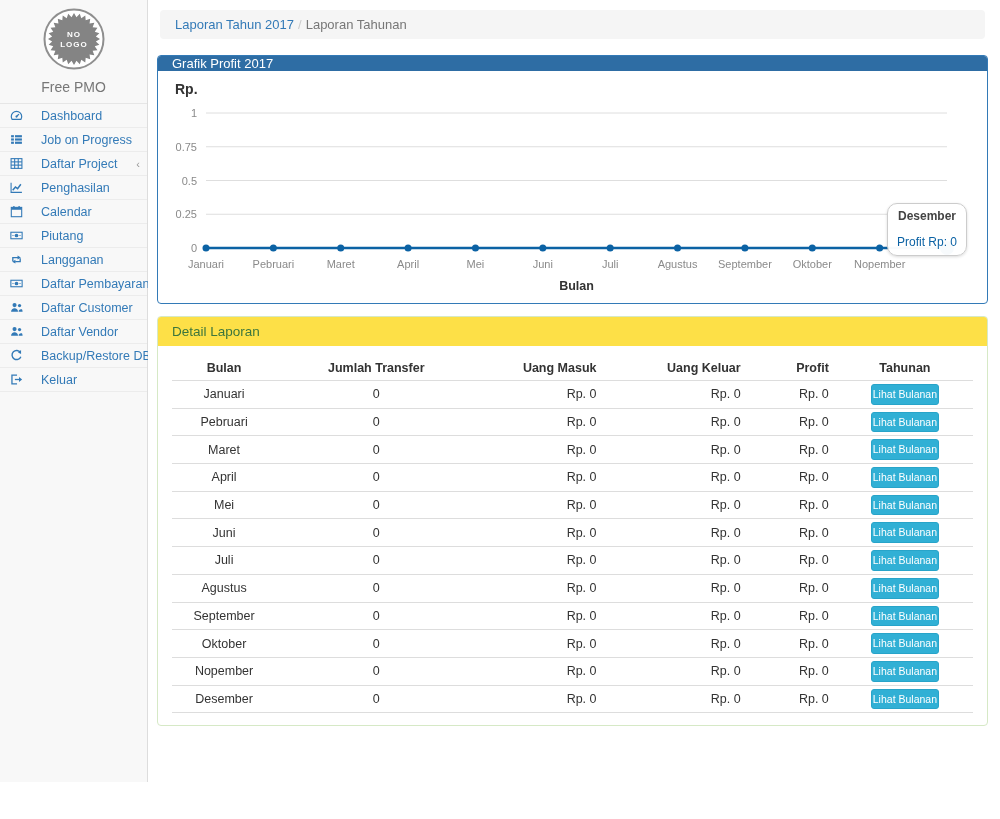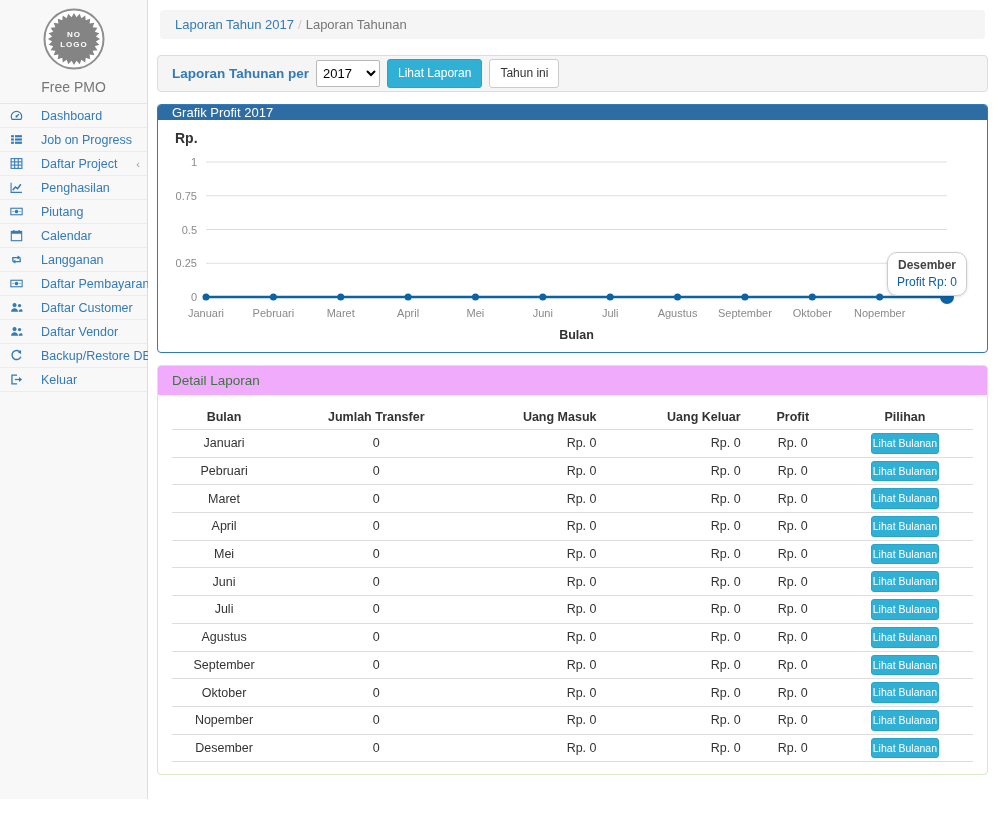--- a/index.html
+++ b/index.html
@@ -38,42 +38,42 @@
   .btn { font-size:12px; border-radius:3px; padding:5px 10px; border:1px solid transparent;
     cursor:pointer; line-height:1.4; font-family:"Liberation Sans","DejaVu Sans",sans-serif; }
   .btn-info { background:#31b0d5; border-color:#28a4c9; color:#fff; }
   .btn-default { background:#fff; border-color:#ccc; color:#333; }
 
   .panel { border-radius:4px; margin-bottom:12px; background:#fff; }
   .panel-primary { border:1px solid #337ab7; }
   .panel-primary > .panel-heading { background:#2e6da4; color:#fff; padding:0 14px;
     font-size:13px; border-radius:3px 3px 0 0; }
   .panel-success { border:1px solid #d6e9c6; }
-  .panel-success > .panel-heading { background:#f0abfc; color:#3c763d; padding:7px 14px;
+  .panel-success > .panel-heading { background:#fde047; color:#3c763d; padding:7px 14px;
     font-size:13.5px; border-radius:3px 3px 0 0; }
   .panel-body { position:relative; padding:8px 14px 6px; }
 
   .rp-label { font-weight:bold; font-size:14px; color:#333; margin:2px 0 0 3px; }
   .profit-chart { display:block; }
 
   .chart-tooltip { position:absolute; top:132px; right:20px; background:rgba(255,255,255,.97);
     border:1px solid #ccc; border-radius:10px; padding:5px 9px 6px; text-align:center;
     box-shadow:0 1px 3px rgba(0,0,0,.15); }
   .tooltip-label { font-weight:bold; font-size:12px; color:#444; white-space:nowrap; }
-  .tooltip-value { font-size:12px; color:#0b62a4; margin-top:3px; white-space:nowrap; }
+  .tooltip-value { font-size:12px; color:#0b62a4; margin-top:12px; white-space:nowrap; }
 
   .panel-success .panel-body { padding:10px 14px 12px; }
   table.report { width:100%; border-collapse:collapse; font-size:12.5px; }
   table.report th { padding:5px 8px; border-bottom:1px solid #ddd; font-weight:bold; }
   table.report td { padding:3px 8px; border-bottom:1px solid #ddd; height:24px; }
   table.report tr.total-row td { border-bottom:none; font-weight:bold; }
   .col-center { text-align:center; }
   .col-right { text-align:right; }
   .c-bulan { width:13%; } .c-transfer { width:25%; } .c-masuk { width:16%; }
-  .c-keluar { width:18%; } .c-profit { width:11%;text-align:center; } .c-pilihan { width:17%; }
+  .c-keluar { width:18%; } .c-profit { width:11%; } .c-pilihan { width:17%; }
   .btn-xs { font-size:10.5px; padding:2px 1px; border-radius:3px; }
 </style>
 </head>
 <body>
 
 <div class="app">
 
   <aside class="sidebar">
     <div class="logo-wrap">
       <svg id="logo-svg" width="62" height="62" viewBox="0 0 62 62">
@@ -127,42 +127,42 @@
             <svg viewBox="0 0 12 12" width="13" height="13">
               <path d="M1 1.5v9h10" fill="none" stroke="currentColor"></path>
               <path d="M2.5 8.5l2.5-3 2 1.5 3-4" fill="none" stroke="currentColor" stroke-width="1.4"></path>
             </svg>
           </span>
           <span class="mi-label">Penghasilan</span>
         </div>
         <div class="menu-item">
           <span class="mi-icon">
             <svg viewBox="0 0 12 12" width="13" height="13">
+              <rect x="1.2" y="2.2" width="9.6" height="8.6" fill="none" stroke="currentColor"></rect>
+              <rect x="1.2" y="2.2" width="9.6" height="2.2" fill="currentColor"></rect>
+              <line x1="3.6" y1="1" x2="3.6" y2="3" stroke="currentColor" stroke-width="1.2"></line>
+              <line x1="8.4" y1="1" x2="8.4" y2="3" stroke="currentColor" stroke-width="1.2"></line>
+            </svg>
+          </span>
+          <span class="mi-label">Calendar</span>
+        </div>
+        <div class="menu-item">
+          <span class="mi-icon">
+            <svg viewBox="0 0 12 12" width="13" height="13">
               <rect x="0.8" y="3" width="10.4" height="6" fill="none" stroke="currentColor"></rect>
               <circle cx="6" cy="6" r="1.7" fill="currentColor"></circle>
               <line x1="2.3" y1="6" x2="3.2" y2="6" stroke="currentColor"></line>
               <line x1="8.8" y1="6" x2="9.7" y2="6" stroke="currentColor"></line>
             </svg>
           </span>
           <span class="mi-label">Piutang</span>
         </div>
         <div class="menu-item">
           <span class="mi-icon">
             <svg viewBox="0 0 12 12" width="13" height="13">
-              <rect x="1.2" y="2.2" width="9.6" height="8.6" fill="none" stroke="currentColor"></rect>
-              <rect x="1.2" y="2.2" width="9.6" height="2.2" fill="currentColor"></rect>
-              <line x1="3.6" y1="1" x2="3.6" y2="3" stroke="currentColor" stroke-width="1.2"></line>
-              <line x1="8.4" y1="1" x2="8.4" y2="3" stroke="currentColor" stroke-width="1.2"></line>
-            </svg>
-          </span>
-          <span class="mi-label">Calendar</span>
-        </div>
-        <div class="menu-item">
-          <span class="mi-icon">
-            <svg viewBox="0 0 12 12" width="13" height="13">
               <path d="M2.6 7.5V4.2h4.8" fill="none" stroke="currentColor" stroke-width="1.2"></path>
               <polygon points="7,2.4 7,6 10,4.2" fill="currentColor"></polygon>
               <path d="M9.4 4.8v3.2H4.8" fill="none" stroke="currentColor" stroke-width="1.2"></path>
               <polygon points="5,6.2 5,9.8 2,8" fill="currentColor"></polygon>
             </svg>
           </span>
           <span class="mi-label">Langganan</span>
         </div>
         <div class="menu-item">
           <span class="mi-icon">
@@ -218,26 +218,20 @@
         </div>
       </nav>
   </aside>
 
   <main class="content">
 
     <div class="breadcrumb">
       <a>Laporan Tahun 2017</a><span class="sep">/</span><span class="active">Laporan Tahunan</span>
     </div>
 
-    <div class="filter-bar">
-      <span class="filter-label">Laporan Tahunan per</span>
-      <select class="year-select" id="year-select"><option>2017</option></select>
-      <button class="btn btn-info">Lihat Laporan</button>
-      <button class="btn btn-default">Tahun ini</button>
-    </div>
 
     <section class="panel panel-primary">
       <div class="panel-heading">Grafik Profit 2017</div>
       <div class="panel-body">
         <div class="rp-label">Rp.</div>
         <svg id="chart-svg" class="profit-chart" width="800" height="200">
             <line x1="34" y1="151" x2="775" y2="151" stroke="#dedede" stroke-width="1"></line>
             <text x="25" y="155" text-anchor="end" fill="#8a8a8a" font-size="11">0</text>
             <line x1="34" y1="117.25" x2="775" y2="117.25" stroke="#dedede" stroke-width="1"></line>
             <text x="25" y="121.25" text-anchor="end" fill="#8a8a8a" font-size="11">0.25</text>
@@ -284,21 +278,21 @@
       <div class="panel-heading">Detail Laporan</div>
       <div class="panel-body">
         <table class="report">
           <thead>
             <tr>
               <th class="c-bulan col-center">Bulan</th>
               <th class="c-transfer col-center">Jumlah Transfer</th>
               <th class="c-masuk col-right">Uang Masuk</th>
               <th class="c-keluar col-right">Uang Keluar</th>
               <th class="c-profit col-right">Profit</th>
-              <th class="c-pilihan col-center">Pilihan</th>
+              <th class="c-pilihan col-center">Tahunan</th>
             </tr>
           </thead>
           <tbody id="report-tbody">
               <tr>
                 <td class="c-bulan col-center">Januari</td>
                 <td class="c-transfer col-center">0</td>
                 <td class="c-masuk col-right">Rp. 0</td>
                 <td class="c-keluar col-right">Rp. 0</td>
                 <td class="c-profit col-right">Rp. 0</td>
                 <td class="c-pilihan col-center"><button class="btn btn-info btn-xs">Lihat Bulanan</button></td>

